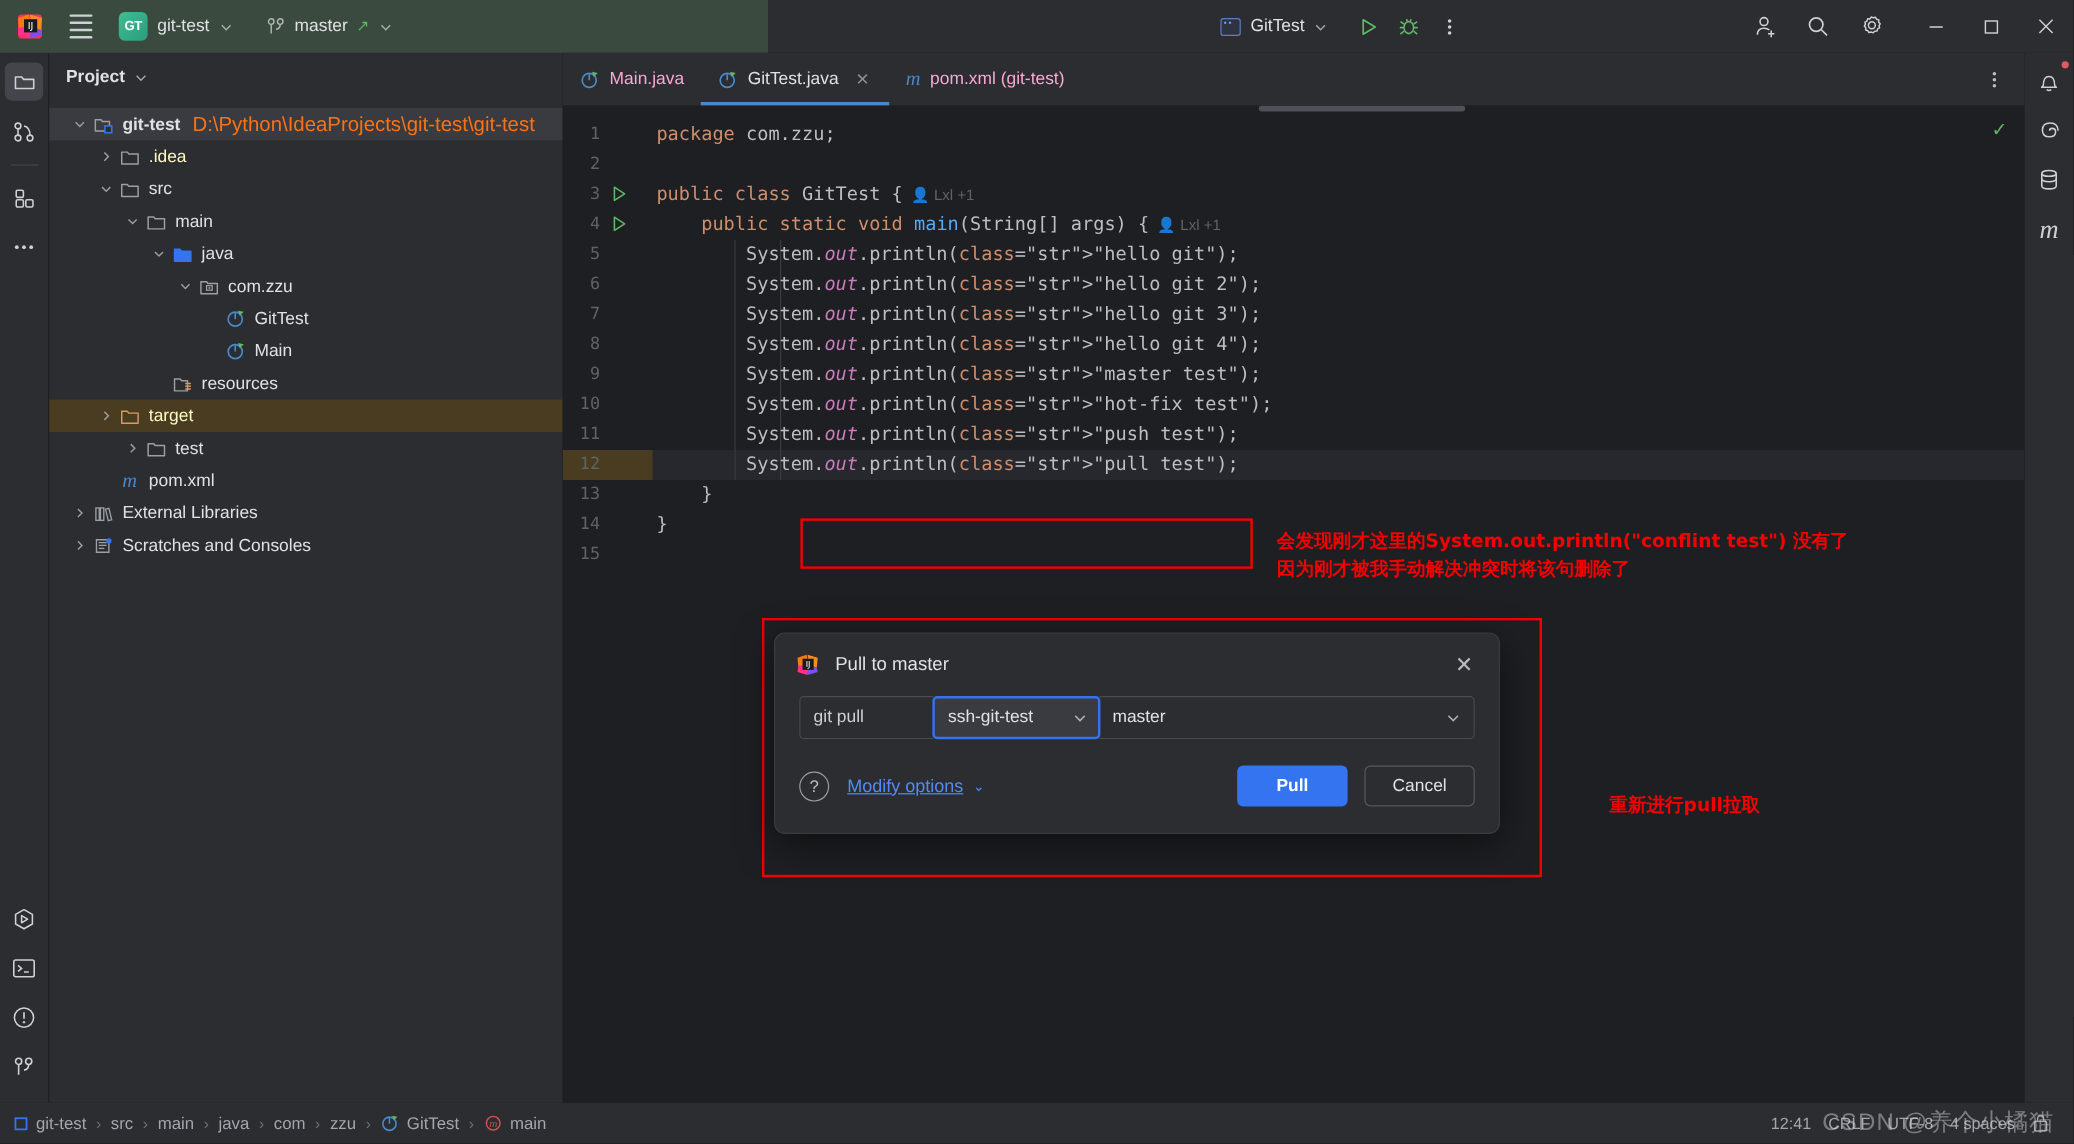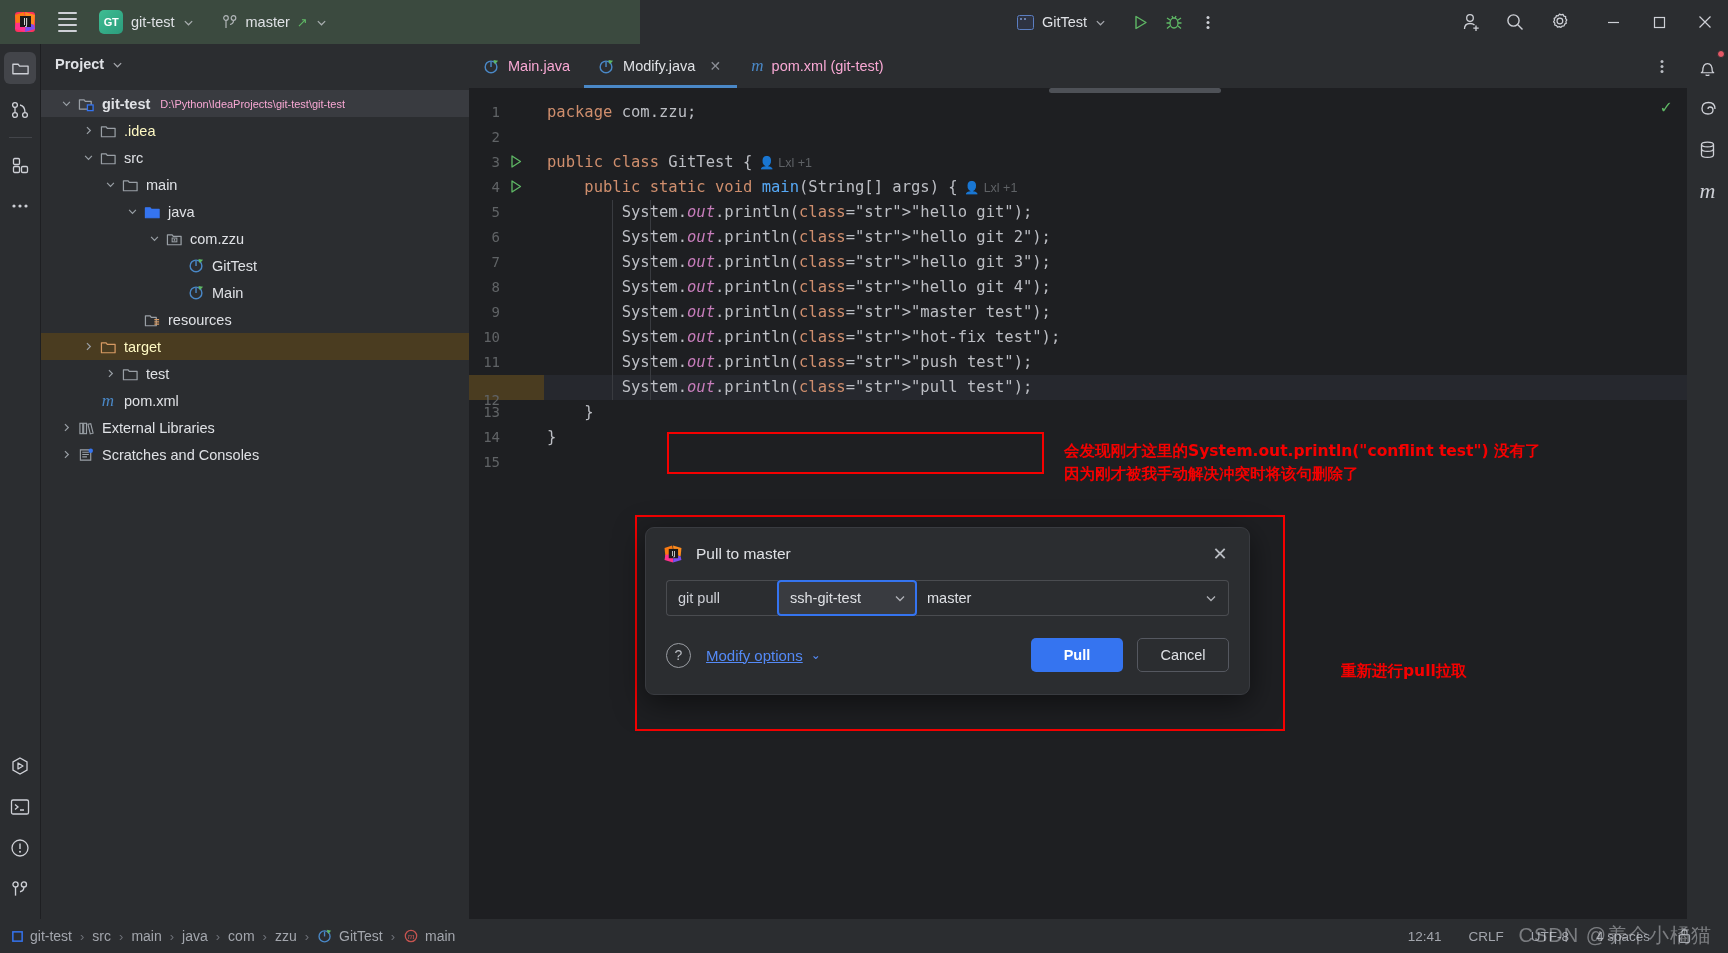--- a/index.html
+++ b/index.html
@@ -70,21 +70,21 @@
   .project-panel { width: 428px; flex: 0 0 428px; background: #2b2d30; display: flex; flex-direction: column; }
   .pp-header { height: 40px; display: flex; align-items: center; padding: 0 14px; }
   .pp-title { color: #dfe1e5; font-size: 14.5px; font-weight: bold; }
   .pp-tree { flex: 1; overflow: hidden; padding-top: 6px; font-size: 14.5px; }
   .trow { height: 27px; display: flex; align-items: center; padding-right: 6px; cursor: default; white-space: nowrap; }
   .trow.sel { background: #393b40; }
   .trow.target-sel { background: #4a3c20; }
   .tw { width: 22px; display: flex; align-items: center; justify-content: center; flex: 0 0 22px; }
   .tlabel { color: #dfe1e5; margin-left: 7px; }
   .tlabel.orange { color: #fef9c3; }
-  .tpath { color: #f9a8d4; margin-left: 10px; font-size: 11px; }
+  .tpath { color: #f97316; margin-left: 10px; font-size: 17px; }
   .tname-bold { font-weight: bold; }
 
   
   .editor-col { flex: 1; display: flex; flex-direction: column; min-width: 0; background: #1e1f22; }
   .tabbar { height: 44px; flex: 0 0 44px; background: #2b2d30; display: flex; align-items: stretch; position: relative; }
   .etab { display: flex; align-items: center; padding: 0 14px; cursor: default; position: relative; }
   .etab .lbl { color: #f9a8d4; font-size: 14.5px; margin-left: 8px; }
   .etab.active .lbl { color: #dfe1e5; }
   .etab.active::after { content: ''; position: absolute; left: 0; right: 0; bottom: 0; height: 3px; background: #4a88c7; }
   .etab .xbtn { margin-left: 12px; color: #8b8e95; font-size: 14px; width: 16px; text-align: center; }
@@ -134,21 +134,21 @@
   .modify-chev { color: #548af7; margin-left: 8px; font-size: 12px; }
   .btn { height: 34px; min-width: 92px; border-radius: 5px; display: flex; align-items: center; justify-content: center; font-size: 14.5px; }
   .btn-pull { background: #3574f0; color: #fff; font-weight: bold; margin-left: auto; }
   .btn-cancel { background: #2b2d30; border: 1px solid #555860; color: #dfe1e5; margin-left: 14px; }
 
   
   .statusbar { height: 34px; flex: 0 0 34px; background: #2b2d30; display: flex; align-items: center; padding-left: 11px; position: relative; }
   .crumbs { display: flex; align-items: center; }
   .crumb { color: #a3a6ad; font-size: 14px; display: flex; align-items: center; }
   .crumb-sep { color: #6d7077; margin: 0 8px; font-size: 13px; }
-  .sb-right { margin-left: auto; display: flex; align-items: center; gap: 27px; padding-right: 36px; }
+  .sb-right { margin-left: auto; display: flex; align-items: center; gap: 14px; padding-right: 20px; }
   .sb-item { color: #a3a6ad; font-size: 13.5px; }
   .watermark { position: absolute; right: 16px; bottom: 4px; color: rgba(220,222,226,0.45); font-size: 20px; letter-spacing: 1px; pointer-events: none; }
 
   .dot-red { position: absolute; right: -1px; top: -2px; width: 8px; height: 8px; border-radius: 50%; background: #e55765; border: 1px solid #2b2d30; }
 </style>
 </head>
 <body>
 
 <div class="app">
 
@@ -534,21 +534,21 @@
             <path d="M11 2 L16 3 L12.5 6.5 Z" fill="#5fb865"></path>
           </svg>
           <span class="lbl">Main.java</span>
         </div>
         <div class="etab active">
           <svg width="17" height="17" viewBox="0 0 18 18">
             <circle cx="8.5" cy="9.5" r="6.2" fill="none" stroke="#4a88c7" stroke-width="1.5"></circle>
             <path d="M8.5 9.5 L8.5 4" stroke="#4a88c7" stroke-width="1.5"></path>
             <path d="M11 2 L16 3 L12.5 6.5 Z" fill="#5fb865"></path>
           </svg>
-          <span class="lbl">Modify.java</span>
+          <span class="lbl">GitTest.java</span>
           <span class="xbtn">✕</span>
         </div>
         <div class="etab">
           <span style="color:#4a88c7;font-style:italic;font-size:17px;font-family:'Liberation Serif',serif;">m</span>
           <span class="lbl">pom.xml (git-test)</span>
         </div>
         <div class="tabbar-right">
           <div class="icon-btn">
             <svg width="4" height="17" viewBox="0 0 4 17">
               <circle cx="2" cy="3.5" r="1.5" fill="#b9bcc2"></circle>
@@ -575,21 +575,21 @@
               <div class="run-tri" style="top: 91px;"><svg width="14" height="15" viewBox="0 0 14 15">
                   <path d="M3 2 L11.5 7.5 L3 13 Z" fill="none" stroke="#5fb865" stroke-width="1.3" stroke-linejoin="round"></path>
                 </svg></div>
               <div class="gutter-num" style="top: 116px;">5</div>
               <div class="gutter-num" style="top: 141px;">6</div>
               <div class="gutter-num" style="top: 166px;">7</div>
               <div class="gutter-num" style="top: 191px;">8</div>
               <div class="gutter-num" style="top: 216px;">9</div>
               <div class="gutter-num" style="top: 241px;">10</div>
               <div class="gutter-num" style="top: 266px;">11</div>
-              <div class="gutter-num" style="top: 304px;">12</div>
+              <div class="gutter-num" style="top: 291px;">12</div>
               <div class="gutter-num" style="top: 316px;">13</div>
               <div class="gutter-num" style="top: 341px;">14</div>
               <div class="gutter-num" style="top: 366px;">15</div>
             </div>
           <div class="code-lines" id="code-host">
               <div class="hl-line" style="top: 287px;"></div>
               <div class="indent-guide" style="left: 68px; top: 112px; height: 200px;"></div>
               <div class="indent-guide" style="left: 106px; top: 112px; height: 200px;"></div>
               <div class="cline" style="position: absolute; top: 12px; left: 3px;"><span class="kw">package</span> com.zzu;</div>
               <div class="cline" style="position: absolute; top: 37px; left: 3px;"></div>

